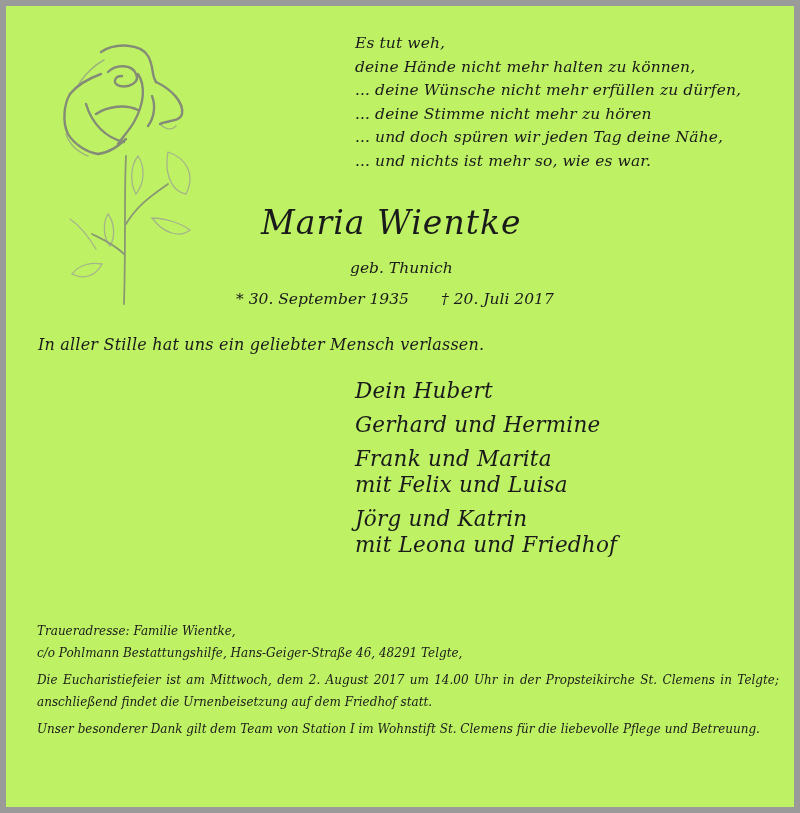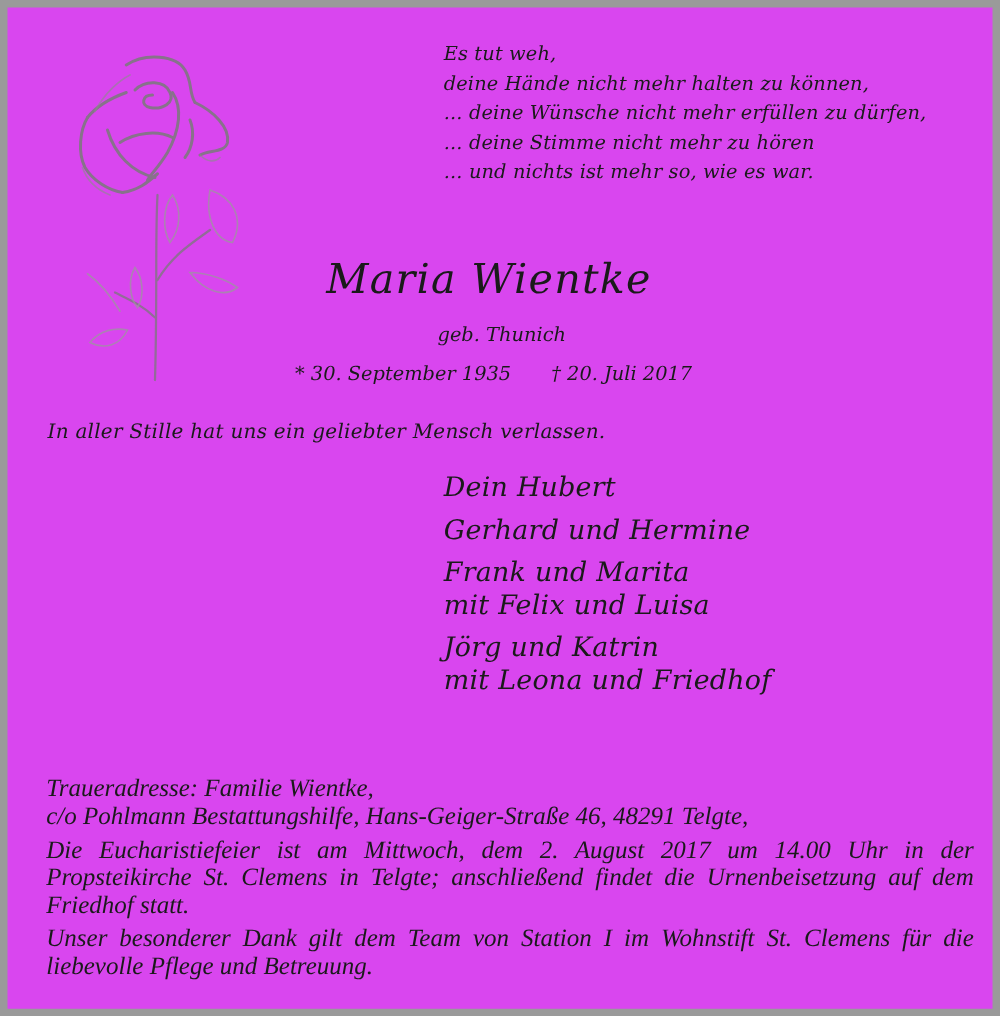--- a/index.html
+++ b/index.html
@@ -3,21 +3,21 @@
   <meta charset="utf-8">
   <style>
     html, body { margin: 0; padding: 0; background: #ffffff; }
     body { width: 800px; height: 813px; overflow: hidden; }
     .frame {
       position: absolute; left: 0; top: 0;
       width: 800px; height: 813px;
       box-sizing: border-box;
       border: 6px solid #9a9a9a;
       border-right-width: 6px;
-      background: #d946ef;
+      background: #bef264;
     }
     .serif { font-family: "DejaVu Serif", "Liberation Serif", serif; font-style: italic; color: #1a1a1a; }
     .rose { position: absolute; left: 50px; top: 28px; width: 150px; height: 272px; }
     .poem {
       position: absolute; left: 349px; top: 26px;
       font-size: 15.5px; line-height: 23.5px; letter-spacing: 0.1px;
     }
     .poem div { white-space: nowrap; }
     .name {
       position: absolute; left: 255px; top: 197px;
@@ -38,21 +38,21 @@
       font-size: 16px; white-space: nowrap; letter-spacing: 0.2px;
     }
     .family {
       position: absolute; left: 349px; top: 372px;
       font-size: 21.5px; line-height: 26px; letter-spacing: 0.2px;
     }
     .family .grp { margin-bottom: 8px; white-space: nowrap; }
     .family .grp div { white-space: nowrap; }
     .footer {
       position: absolute; left: 31px; top: 614px; width: 742px;
-      font-size: 20px; line-height: 22px; font-family: Liberation Serif, serif;
+      font-size: 12px; line-height: 22px;
     }
     .footer p { margin: 0 0 5px 0; text-align: justify; }
   </style>
 </head>
 <body>
 
 <div class="frame">
 
   <svg class="rose" viewBox="0 0 150 272" fill="none" stroke-linecap="round">
     <g stroke="#7a7a7a" stroke-width="2.4" opacity="0.85">
@@ -89,20 +89,21 @@
       <path d="M16 240 C24 230 36 228 46 230 C40 242 28 246 16 240 Z"></path>
       <path d="M52 180 C46 190 48 205 54 212 C60 202 58 188 52 180 Z"></path>
     </g>
   </svg>
 
   <div class="poem serif">
     <div>Es tut weh,</div>
     <div>deine Hände nicht mehr halten zu können,</div>
     <div>... deine Wünsche nicht mehr erfüllen zu dürfen,</div>
     <div>... deine Stimme nicht mehr zu hören</div>
+    <div>... und doch spüren wir jeden Tag deine Nähe,</div>
     <div>... und nichts ist mehr so, wie es war.</div>
   </div>
 
   <div class="name serif">Maria Wientke</div>
   <div class="maiden serif">geb. Thunich</div>
 
   <div class="dates serif">
     <span class="born">* 30. September 1935</span>
     <span class="died">† 20. Juli 2017</span>
   </div>

